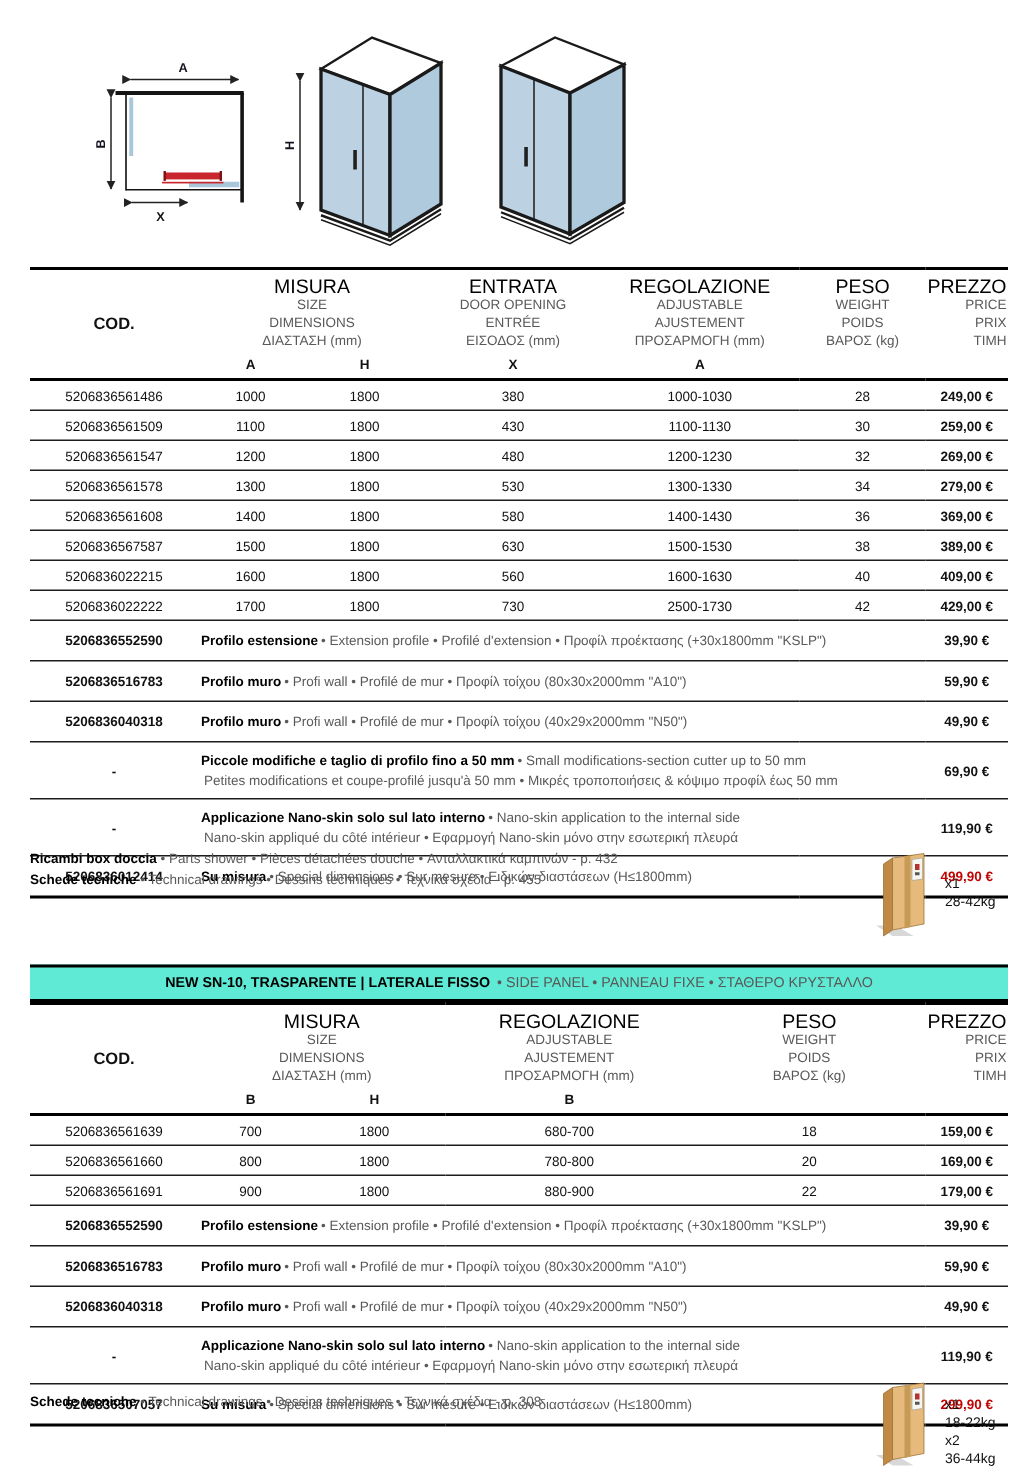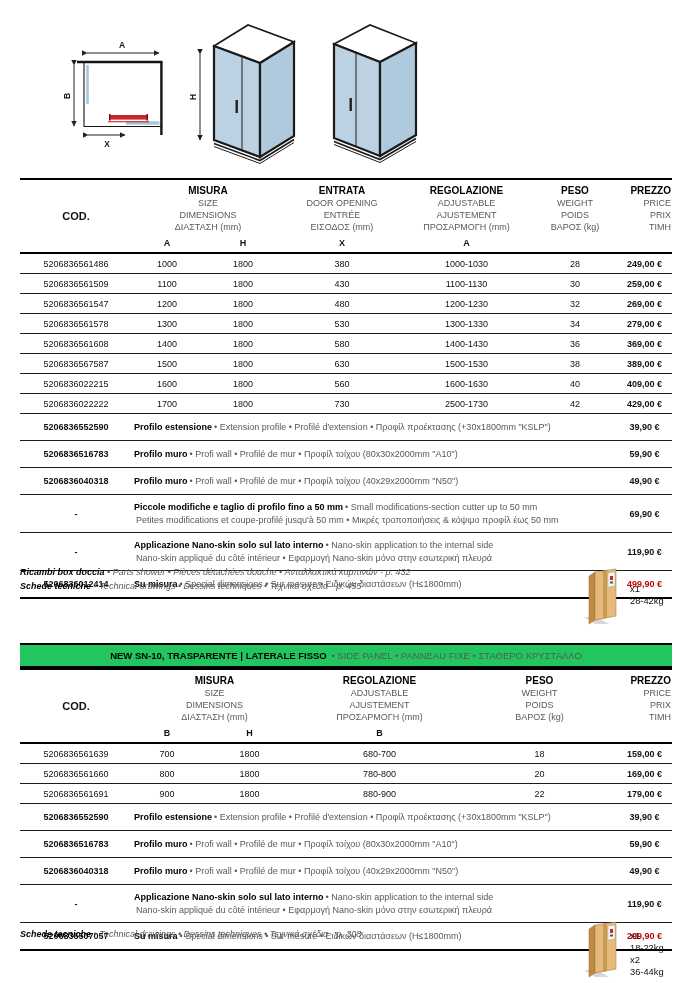--- a/index.html
+++ b/index.html
@@ -8,43 +8,43 @@
   .abs{position:absolute;}
 
   
   table.t{border-collapse:collapse;table-layout:fixed;width:652px;font-size:9px;color:#111;}
   table.t{border-top:2px solid #000;}
   thead{border-bottom:2px solid #000;}
   thead td{vertical-align:top;}
   .hcod{font-weight:bold;text-align:center;vertical-align:middle;font-size:11px;border-bottom:2px solid #000;}
   .hgc{text-align:center;padding-top:5px;}
   .hgr{text-align:right;padding-top:5px;}
-  .h1{font-weight:bold;font-size:10px;line-height:12px;color:#000;}
+  .h1{font-weight:normal;font-size:13px;line-height:12px;color:#000;}
   .h2{font-size:9px;line-height:12px;color:#595959;}
   tr.hs td{font-weight:bold;text-align:center;height:16px;vertical-align:middle;border-bottom:2px solid #000;}
   tbody td{border-bottom:1px solid #1c1c1c;}
   tbody tr:last-child td{border-bottom:2px solid #000;}
   tr.r td{height:17px;text-align:center;vertical-align:middle;}
   td.p{text-align:center;font-weight:bold;padding-right:1px;}
   td.p.red{color:#c00300;margin-top:44px;}
   tr.xr td{height:22px;vertical-align:middle;}
   tr.xr2 td{height:33px;vertical-align:middle;}
   td.codx{text-align:center;font-weight:bold;}
   td.desc{text-align:left;padding:2px 4px 2px 2px;line-height:13px;}
   .b{font-weight:bold;color:#000;}
   .g{color:#595959;font-weight:normal;}
   td.desc .g{margin-left:2px;}
 
   
   .titlebar{width:652px;border-top:2px solid #000;border-bottom:2px solid #000;
-            text-align:center;font-size:9.5px;padding:5px 0 5px 0;background:#22c55e;}
+            text-align:center;font-size:9.5px;padding:5px 0 5px 0;background:#5eead4;}
   .titlebar .g{margin-left:2px;}
 
   
-  .notes{font-size:9px;line-height:13.5px;font-style:italic;}
+  .notes{font-size:9px;line-height:13.5px;}
   .pkg-cap{font-size:9.3px;line-height:12px;color:#111;}
 
   svg text{font-family:"Liberation Sans",sans-serif;}
 </style>
 </head>
 <body>
 
 <div class="abs" style="left:0;top:0;width:690px;height:178px;">
 
   <svg class="abs" style="left:60px;top:25px;" width="118" height="132" viewBox="0 0 118 132">

